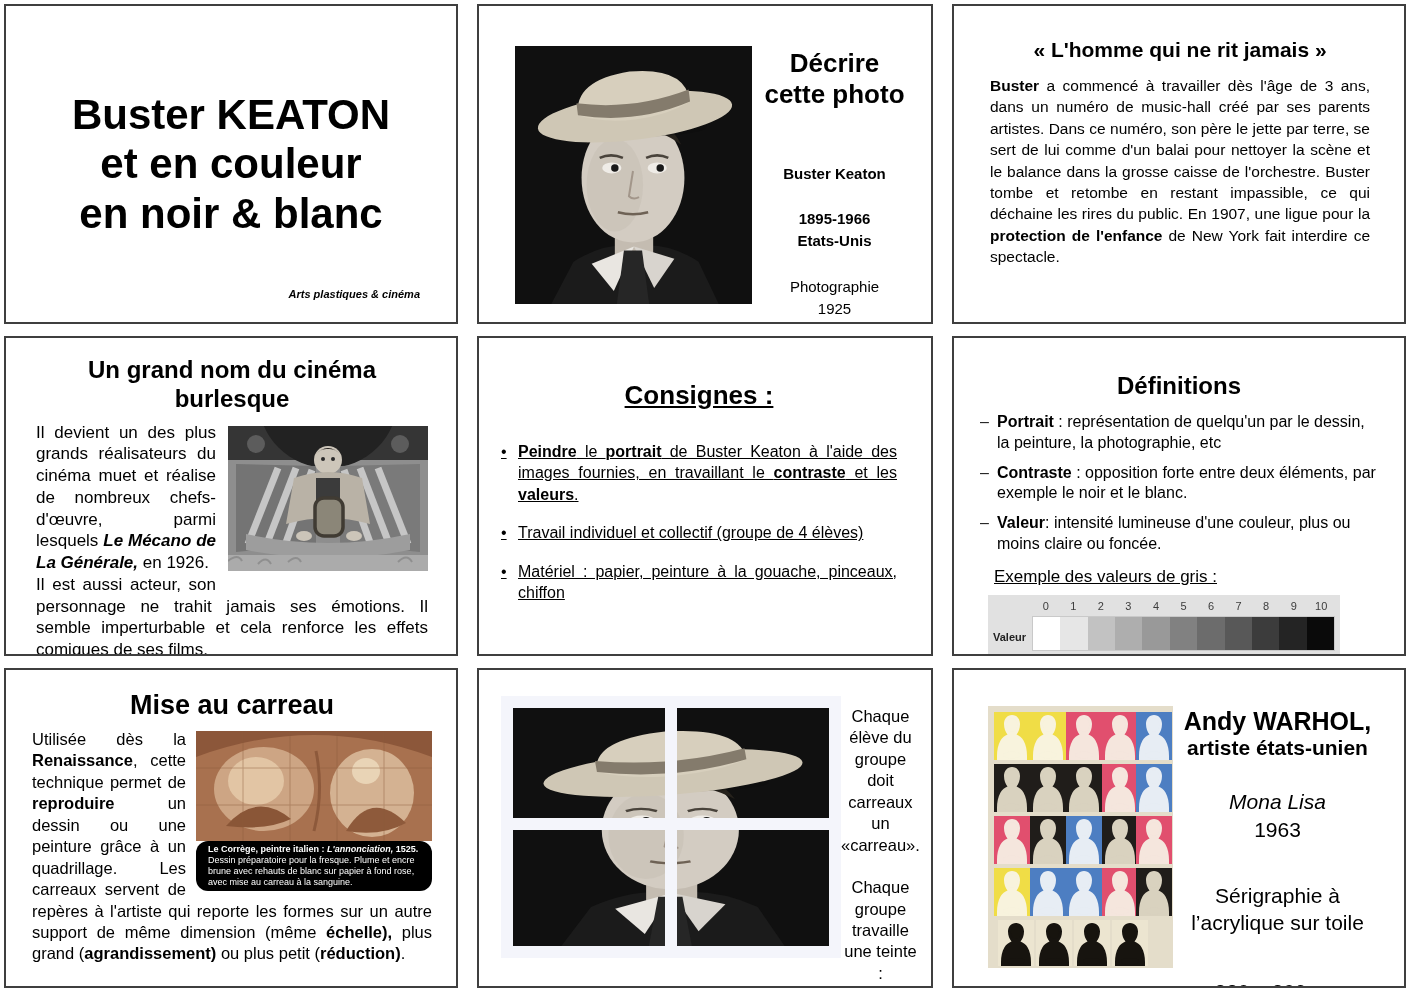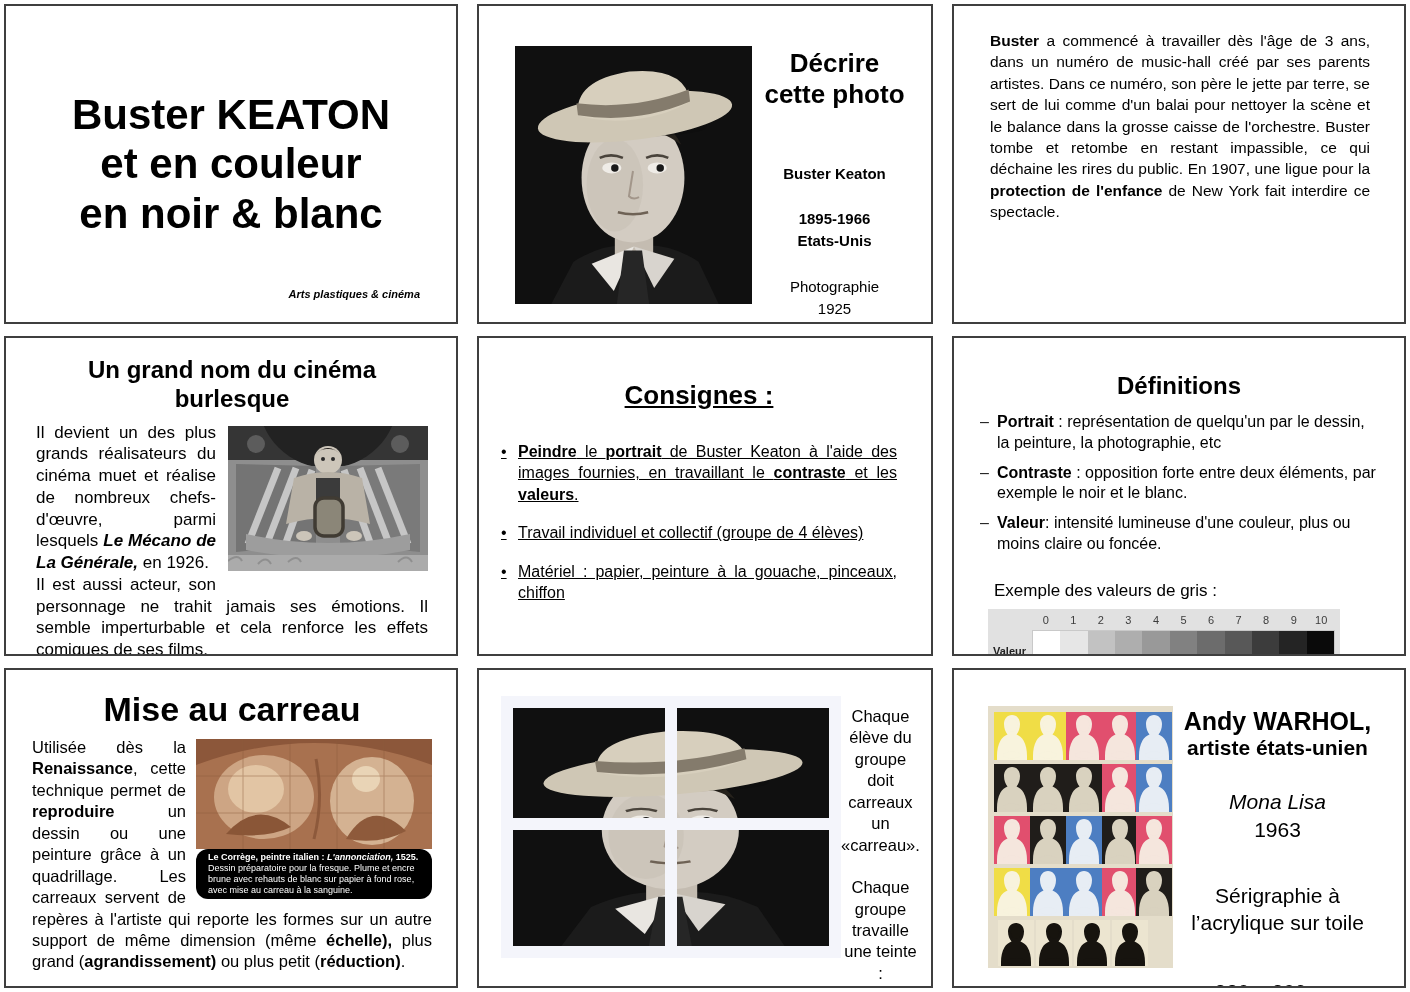--- a/index.html
+++ b/index.html
@@ -41,31 +41,31 @@
   .li{display:flex;margin-bottom:17px;font-size:16px;line-height:1.34;}
   .li .bullet{flex:none;width:17px;}
   .li .li-text{flex:1;text-align:justify;}
 
   
   .s6{padding:20px 26px 0 26px;}
   .s6 h2{font-size:24px;font-weight:700;text-align:center;margin:14px 0 12px 0;}
   .def{display:flex;margin-bottom:9px;font-size:16px;line-height:1.3;}
   .def .dash{flex:none;width:17px;color:#222;}
   .def .def-text{flex:1;}
-  .example-label{font-size:17px;margin:26px 0 8px 14px;}
+  .example-label{font-size:17px;margin:12px 0 8px 14px;text-decoration:underline;}
   .scale-panel{width:352px;height:62px;background:#e1e1e1;margin-left:8px;position:relative;}
   .scale-label{position:absolute;left:5px;top:36px;font-size:11px;font-weight:700;color:#222;}
   .scale-ticks{position:absolute;left:44px;right:5px;top:5px;height:14px;display:flex;}
   .scale-ticks .tick{flex:1;text-align:center;font-size:11px;color:#3c3c3c;}
   .scale-strip{position:absolute;left:44px;right:5px;top:21px;bottom:6px;display:flex;border:1px solid #c9c9c9;background:#fff;}
   .scale-strip .sw{flex:1;}
 
   
   .s7{padding:16px 24px 0 26px;}
-  .s7 h2{font-size:34px;font-weight:700;text-align:center;margin:4px 0 8px 0;}
+  .s7 h2{font-size:27px;font-weight:700;text-align:center;margin:4px 0 8px 0;}
   .s7-body{font-size:16.5px;line-height:1.3;text-align:justify;}
   .s7-body .fig{float:right;width:236px;margin:2px 0 6px 10px;}
   .s7-body .fig svg{display:block;width:236px;height:110px;}
   .fresco-caption{background:#000;color:#fff;font-size:9px;line-height:1.22;padding:3px 12px;text-align:left;border-radius:12px;}
 
   
   .s8{display:flex;padding:22px 18px 0 22px;}
   .quad-panel{flex:none;width:340px;height:262px;background:#f4f5fb;display:grid;
               grid-template-columns:152px 152px;grid-template-rows:110px 116px;gap:12px;padding:12px;box-sizing:border-box;margin-top:4px;}
   .q{position:relative;overflow:hidden;}
@@ -153,20 +153,21 @@
         <div>Etats-Unis</div>
       </div>
       <div class="s2-medium">
         <div>Photographie</div>
         <div>1925</div>
       </div>
     </div>
   </section>
 
   <section class="slide s3">
+    <h2>« L'homme qui ne rit jamais »</h2>
     <p><span style="font-weight: 700;">Buster</span><span> a commencé à travailler dès l'âge de 3 ans, dans un numéro de music-hall créé par ses parents artistes. Dans ce numéro, son père le jette par terre, se sert de lui comme d'un balai pour nettoyer la scène et le balance dans la grosse caisse de l'orchestre. Buster tombe et retombe en restant impassible, ce qui déchaine les rires du public. En 1907, une ligue pour la </span><span style="font-weight: 700;">protection de l'enfance</span><span> de New York fait interdire ce spectacle.</span></p>
   </section>
 
   <section class="slide s4">
     <h2>Un grand nom du cinéma burlesque</h2>
     <div class="s4-body">
       <span class="fig">
         <svg viewBox="0 0 200 145" preserveAspectRatio="none">
           <rect width="200" height="145" fill="#8e8e8e"></rect>
           <rect width="200" height="34" fill="#353535"></rect>

